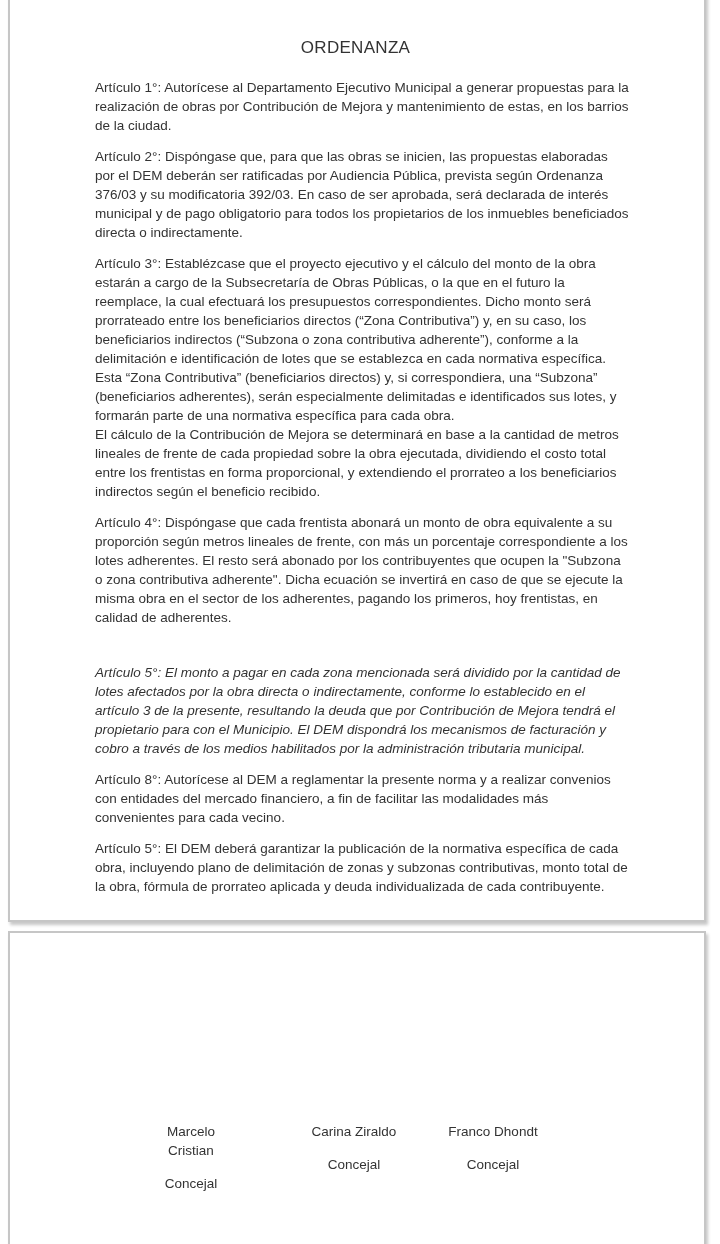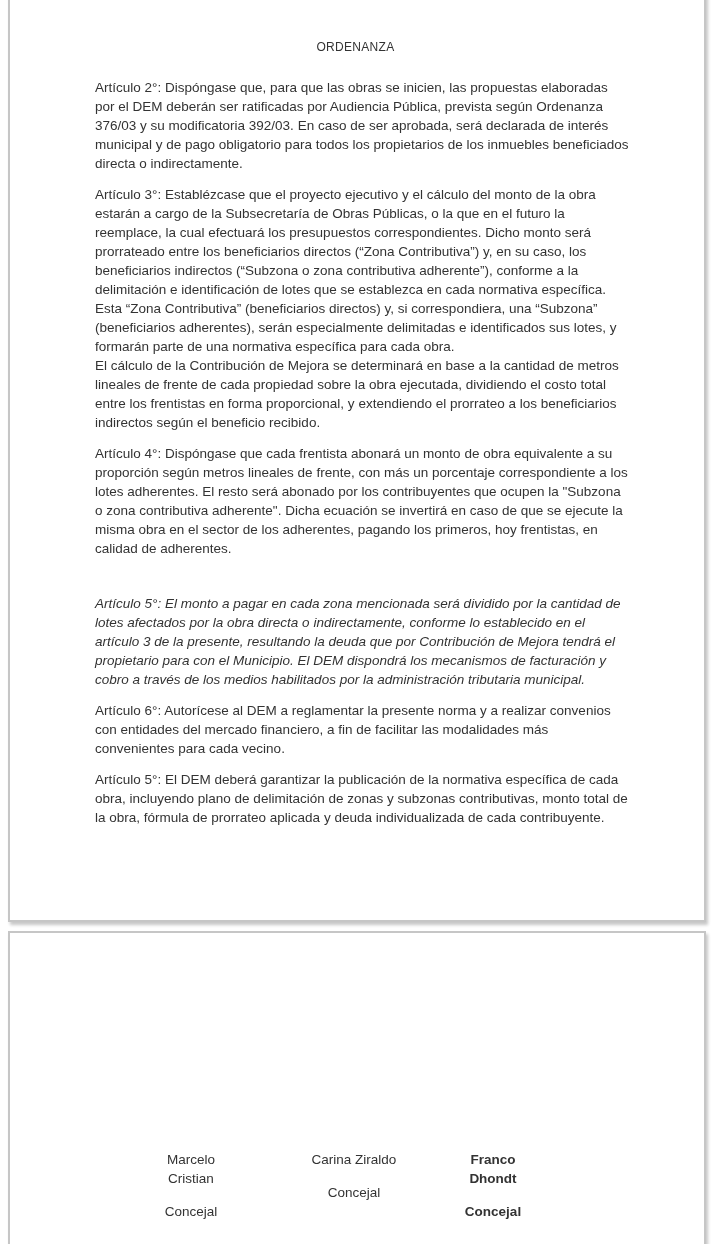--- a/index.html
+++ b/index.html
@@ -28,74 +28,75 @@
     padding: 50px 74px 40px 85px;
   }
   .page-2 {
     margin-top: 9px;
     height: 380px;
     padding: 105px 74px 40px 85px;
   }
   .doc-title {
     text-align: center;
     font-weight: normal;
-    font-size: 12px;
+    font-size: 17px;
     line-height: 19px;
     margin: 0 14px 21px 0;
     letter-spacing: 0.3px;
   }
   .doc-paragraph {
     margin: 0 0 12px 0;
     white-space: pre-wrap;
   }
   .doc-paragraph.space-none {
     margin-top: -12px; 
   }
   .doc-paragraph.space-large {
     margin-top: 36px;
     font-style: italic;
   }
   .signatures {
     display: flex;
-    margin-top: 112px;
+    margin-top: 84px;
   }
   .sig-col {
     text-align: center;
   }
   .sig-col:nth-child(1) { margin-left: 48px; width: 96px; }
   .sig-col:nth-child(2) { margin-left: 69px; width: 92px; }
-  .sig-col:nth-child(3) { margin-left: 48px; width: 90px; font-weight: bold; }
+  .sig-col:nth-child(3) { margin-left: 48px; width: 90px; }
   .sig-name {
     line-height: 19px;
   }
   .sig-role {
     line-height: 19px;
     margin-top: 14px;
   }
 </style>
 </head>
 <body>
 
 <div class="page page-1">
   <h1 class="doc-title">ORDENANZA</h1>
   <div>
+  <p class="doc-paragraph space-normal">Artículo 1°: Autorícese al Departamento Ejecutivo Municipal a generar propuestas para la realización de obras por Contribución de Mejora y mantenimiento de estas, en los barrios de la ciudad.</p>
 
   <p class="doc-paragraph space-normal">Artículo 2°: Dispóngase que, para que las obras se inicien, las propuestas elaboradas por el DEM deberán ser ratificadas por Audiencia Pública, prevista según Ordenanza 376/03 y su modificatoria 392/03. En caso de ser aprobada, será declarada de interés municipal y de pago obligatorio para todos los propietarios de los inmuebles beneficiados directa o indirectamente.</p>
 
   <p class="doc-paragraph space-normal">Artículo 3°: Establézcase que el proyecto ejecutivo y el cálculo del monto de la obra estarán a cargo de la Subsecretaría de Obras Públicas, o la que en el futuro la reemplace, la cual efectuará los presupuestos correspondientes. Dicho monto será prorrateado entre los beneficiarios directos (“Zona Contributiva”) y, en su caso, los beneficiarios indirectos (“Subzona o zona contributiva adherente”), conforme a la delimitación e identificación de lotes que se establezca en cada normativa específica.</p>
 
   <p class="doc-paragraph space-none">Esta “Zona Contributiva” (beneficiarios directos) y, si correspondiera, una “Subzona” (beneficiarios adherentes), serán especialmente delimitadas e identificados sus lotes, y formarán parte de una normativa específica para cada obra.</p>
 
   <p class="doc-paragraph space-none">El cálculo de la Contribución de Mejora se determinará en base a la cantidad de metros lineales de frente de cada propiedad sobre la obra ejecutada, dividiendo el costo total entre los frentistas en forma proporcional, y extendiendo el prorrateo a los beneficiarios indirectos según el beneficio recibido.</p>
 
   <p class="doc-paragraph space-normal">Artículo 4°: Dispóngase que cada frentista abonará un monto de obra equivalente a su proporción según metros lineales de frente, con más un porcentaje correspondiente a los lotes adherentes. El resto será abonado por los contribuyentes que ocupen la "Subzona o zona contributiva adherente". Dicha ecuación se invertirá en caso de que se ejecute la misma obra en el sector de los adherentes, pagando los primeros, hoy frentistas, en calidad de adherentes.</p>
 
   <p class="doc-paragraph space-large">Artículo 5°: El monto a pagar en cada zona mencionada será dividido por la cantidad de lotes afectados por la obra directa o indirectamente, conforme lo establecido en el artículo 3 de la presente, resultando la deuda que por Contribución de Mejora tendrá el propietario para con el Municipio. El DEM dispondrá los mecanismos de facturación y cobro a través de los medios habilitados por la administración tributaria municipal.</p>
 
-  <p class="doc-paragraph space-normal">Artículo 6°: Autorícese al DEM a reglamentar la presente norma y a realizar convenios con entidades del mercado financiero, a fin de facilitar las modalidades más convenientes para cada vecino.</p>
+  <p class="doc-paragraph space-normal">Artículo 8°: Autorícese al DEM a reglamentar la presente norma y a realizar convenios con entidades del mercado financiero, a fin de facilitar las modalidades más convenientes para cada vecino.</p>
 
   <p class="doc-paragraph space-normal">Artículo 5°: El DEM deberá garantizar la publicación de la normativa específica de cada obra, incluyendo plano de delimitación de zonas y subzonas contributivas, monto total de la obra, fórmula de prorrateo aplicada y deuda individualizada de cada contribuyente.</p>
 </div>
 </div>
 
 <div class="page page-2">
   <div class="signatures">
   <div class="sig-col">
     <div class="sig-name">Marcelo Cristian</div>
     <div class="sig-role">Concejal</div>

